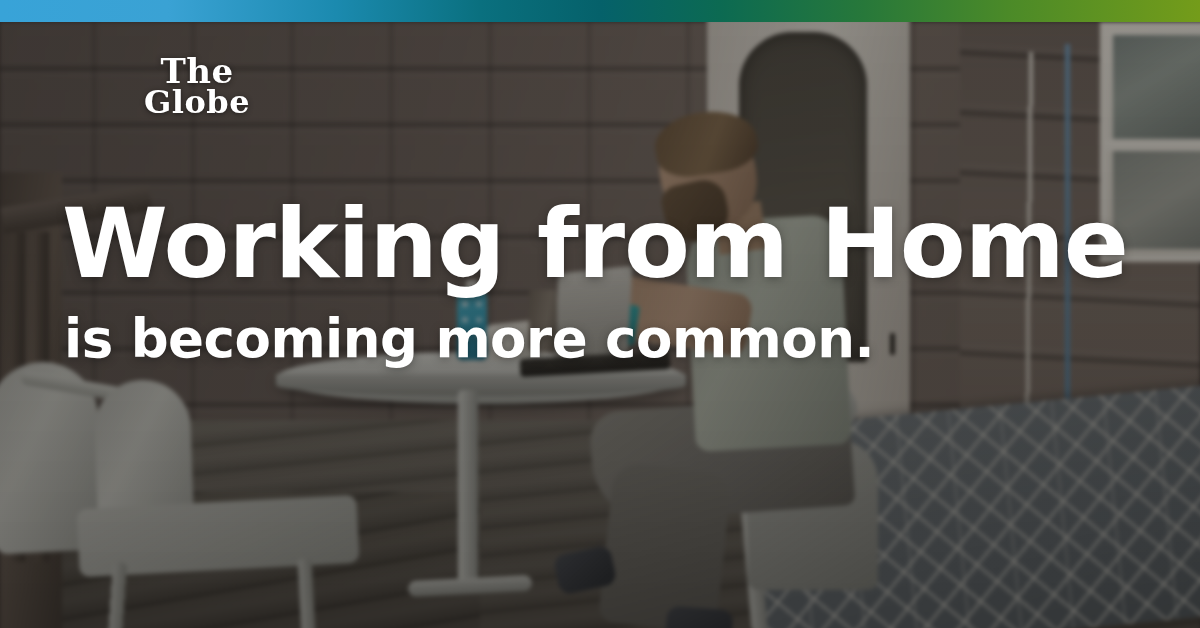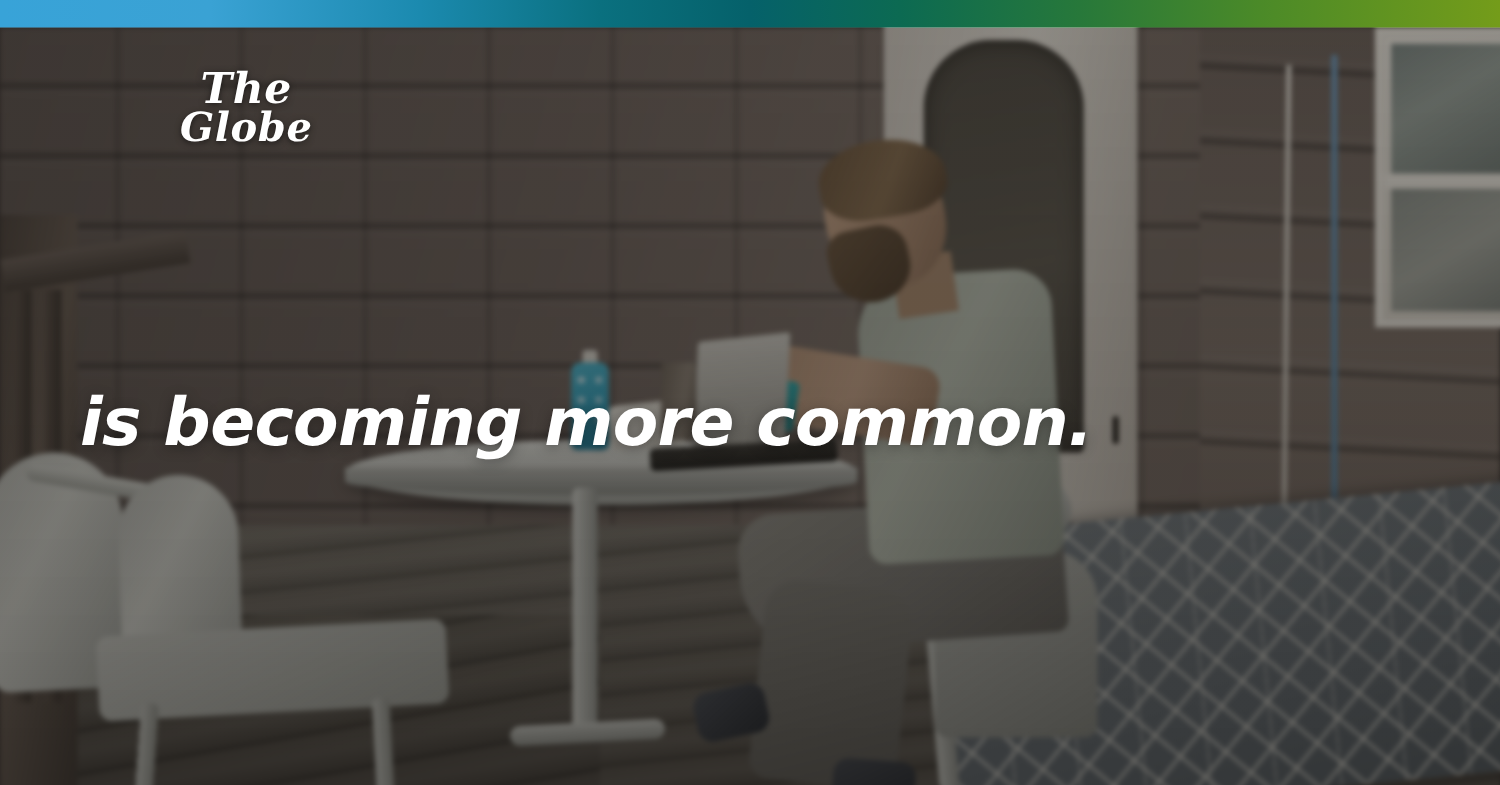--- a/index.html
+++ b/index.html
@@ -347,21 +347,21 @@
     position:absolute; left:0; top:0; width:1200px; height:606px;
     background:linear-gradient(180deg,
       rgba(20,18,16,0.42) 0%,
       rgba(20,18,16,0.46) 45%,
       rgba(20,18,16,0.50) 100%);
     z-index:20;
   }
   .blurlayer { filter:blur(2.2px); }
 
   
-  .content { position:absolute; left:0; top:0; width:1200px; height:572px; z-index:30;font-style:italic; }
+  .content { position:absolute; left:0; top:0; width:1200px; height:572px; z-index:30; }
 
   .globe-logo {
     position:absolute; left:92px; top:55px;
     width:210px;
     color:#ffffff;
     font-family:"DejaVu Serif", serif;
     font-weight:700;
     font-size:38px;
     line-height:0.95;
     text-align:center;
@@ -487,16 +487,17 @@
     <div class="scrim"></div>
   </div>
 
   <div class="content">
 
     <div class="globe-logo">
       <span class="ln ln-the">The</span>
       <span class="ln ln-globe">Globe</span>
     </div>
 
+    <div class="headline">Working from Home</div>
     <div class="subline">is becoming more common.</div>
 
   </div>
 </div>
 
 </body></html>

